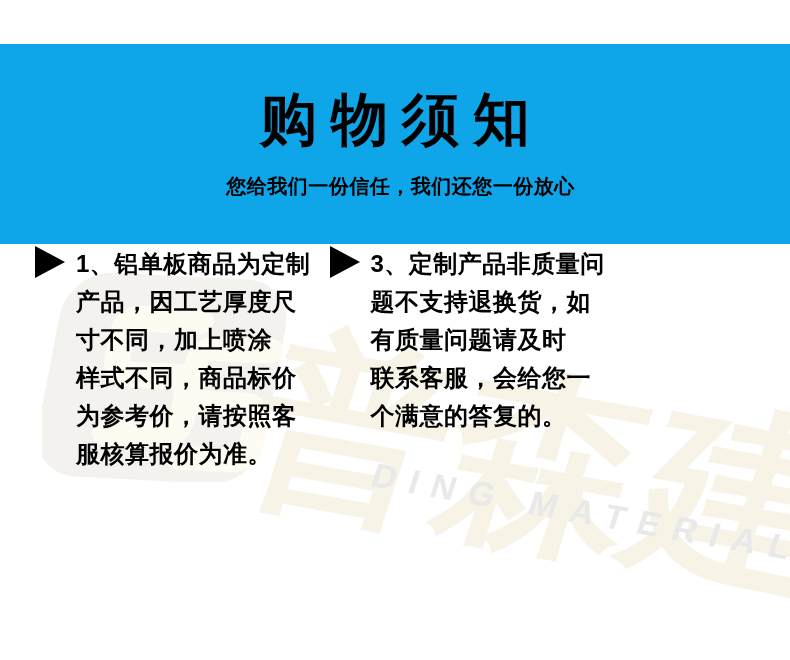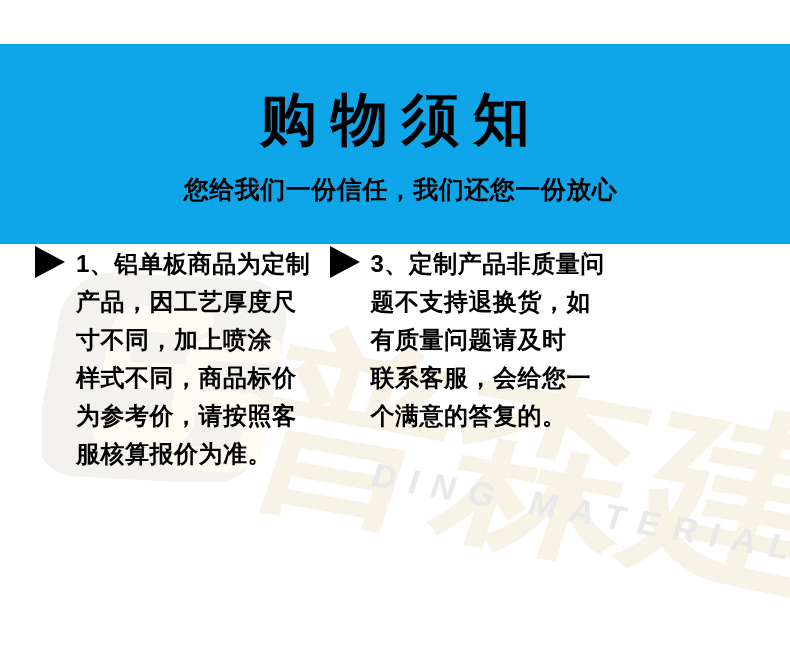--- a/index.html
+++ b/index.html
@@ -29,21 +29,21 @@
     margin: 46px 0 0 0;
     font-size: 57px;
     line-height: 1.05;
     font-weight: 900;
     color: #000000;
     letter-spacing: 14px;
     text-indent: 14px; 
   }
   .banner p {
     margin: 23px 0 0 0;
-    font-size: 25px;
+    font-size: 20px;
     font-weight: 700;
     color: #000000;
     letter-spacing: 0.5px;
     padding-left: 11px;
   }
 
   
   .watermark {
     position: absolute; left: 0; top: 0;
     width: 790px; height: 660px;

